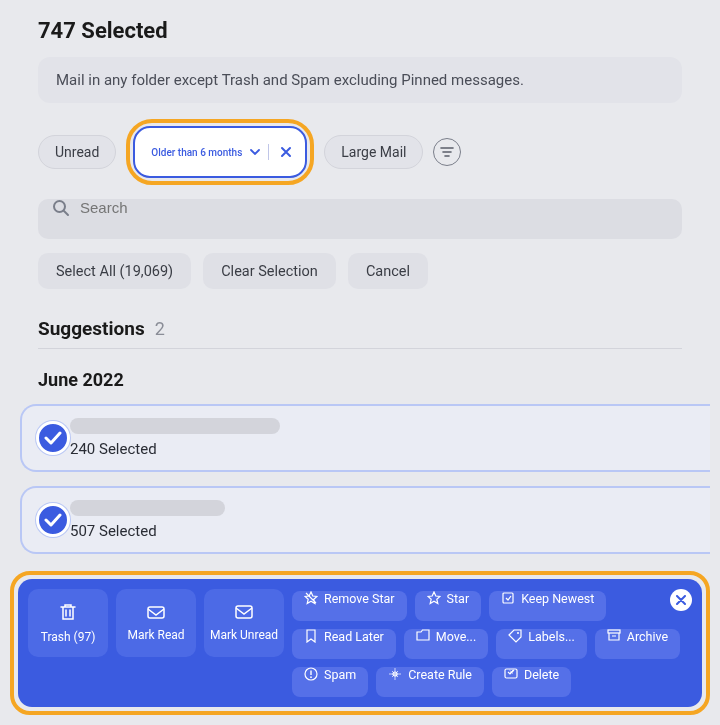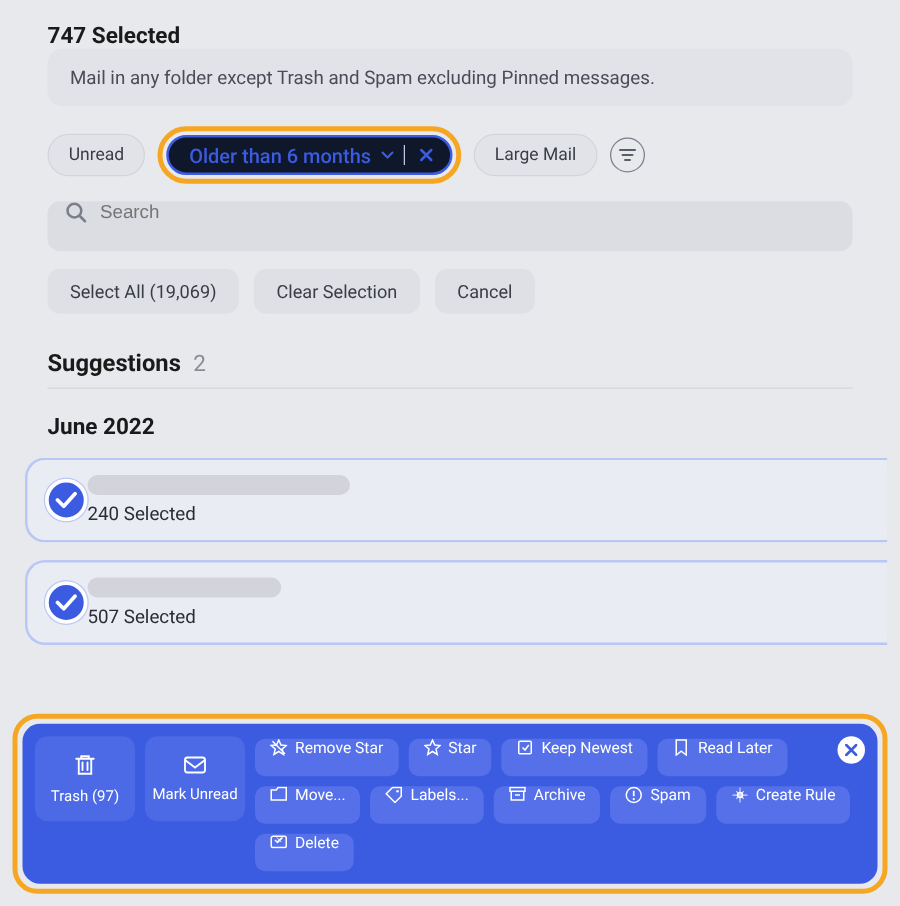--- a/index.html
+++ b/index.html
@@ -1,26 +1,26 @@
 <!DOCTYPE html>
 <html><head>
 <meta charset="utf-8">
 <style>
   * { box-sizing: border-box; margin: 0; padding: 0; }
   html, body { width: 720px; height: 725px; font-family: -apple-system, BlinkMacSystemFont, "Segoe UI", Roboto, sans-serif; background: #e8e9ed; color: #1a1a1a; overflow: hidden; }
   body { padding: 18px 10px 0 10px; }
 
   .container { padding: 0 28px; }
-  .title { font-size: 18px; font-weight: 700; }
+  .title { font-size: 22px; font-weight: 700; margin-bottom: 14px; }
   .desc-box { background: #e2e3e9; border-radius: 12px; padding: 14px 18px; font-size: 15px; color: #4a4d57; margin-bottom: 16px; }
 
   .filter-row { display: flex; align-items: center; gap: 10px; margin-bottom: 14px; position: relative; }
   .pill { display: inline-flex; align-items: center; height: 34px; padding: 16px 16px; border-radius: 17px; background: #e2e3e9; border: 1px solid #d3d4db; font-size: 14px; color: #3a3d45; cursor: pointer; }
   .highlight-wrap { display: inline-flex; align-items: center; border: 4px solid #f5a623; border-radius: 26px; padding: 3px; }
-  .pill-active { display: inline-flex; align-items: center; height: 32px; padding: 0 10px 0 16px; border-radius: 17px; background: #0f172a; border: 2px solid #3b5be0; color: #3b5be0; font-size: 16px; font-weight: 500; gap: 8px; }
+  .pill-active { display: inline-flex; align-items: center; height: 52px; padding: 0 10px 0 16px; border-radius: 17px; background: #ffffff; border: 2px solid #3b5be0; color: #3b5be0; font-size: 10px; font-weight: 500; gap: 8px; }
   .pill-active .chev { font-size: 10px; }
   .pill-active .sep { width: 1px; height: 16px; background: #c0c6e8; }
   .pill-active .x { width: 18px; height: 18px; display: flex; align-items: center; justify-content: center; cursor: pointer; }
   .filter-icon-btn { width: 28px; height: 28px; border-radius: 50%; border: 1.5px solid #7a7e8a; display: flex; align-items: center; justify-content: center; cursor: pointer; }
 
   .search-box { display: flex; align-items: flex-start; gap: 10px; background: #dcdde3; border-radius: 10px; height: 40px; padding: 0 14px; margin-bottom: 14px; }
   .search-box input { border: none; background: transparent; flex: 1; font-size: 15px; outline: none; color: #444; }
 
   .action-row { display: flex; gap: 12px; margin-bottom: 28px; }
   .action-pill { height: 36px; padding: 0 18px; border-radius: 10px; background: #dfe0e6; font-size: 14.5px; color: #3a3d45; display: inline-flex; align-items: center; cursor: pointer; }
@@ -140,20 +140,27 @@
     </div>
 
     <div class="big-btn">
       <svg width="20" height="20" viewBox="0 0 20 20">
         <path d="M3 5 H17 M7 5 V3 H13 V5 M5 5 V17 H15 V5 M8 8 V14 M12 8 V14" stroke="#fff" stroke-width="1.5" fill="none" stroke-linecap="round"></path>
       </svg>
       <span>Trash (97)</span>
     </div>
     <div class="big-btn">
       <svg width="20" height="16" viewBox="0 0 20 16">
+        <rect x="2" y="3" width="16" height="11" rx="2" stroke="#fff" stroke-width="1.5" fill="none"></rect>
+        <path d="M2 5 L10 11 L18 5" stroke="#fff" stroke-width="1.5" fill="none"></path>
+      </svg>
+      <span>Mark Read</span>
+    </div>
+    <div class="big-btn">
+      <svg width="20" height="16" viewBox="0 0 20 16">
         <rect x="2" y="2" width="16" height="12" rx="2" stroke="#fff" stroke-width="1.5" fill="none"></rect>
         <path d="M2 4 L10 10 L18 4" stroke="#fff" stroke-width="1.5" fill="none"></path>
       </svg>
       <span>Mark Unread</span>
     </div>
 
     <div class="chips">
       <div class="chip">
         <svg width="14" height="14" viewBox="0 0 14 14">
             <path d="M7 1 L8.8 5 L13 5.4 L9.8 8.2 L10.8 12.5 L7 10.2 L3.2 12.5 L4.2 8.2 L1 5.4 L5.2 5 Z M2 2 L12 12" stroke="#fff" stroke-width="1.2" fill="none"></path>

